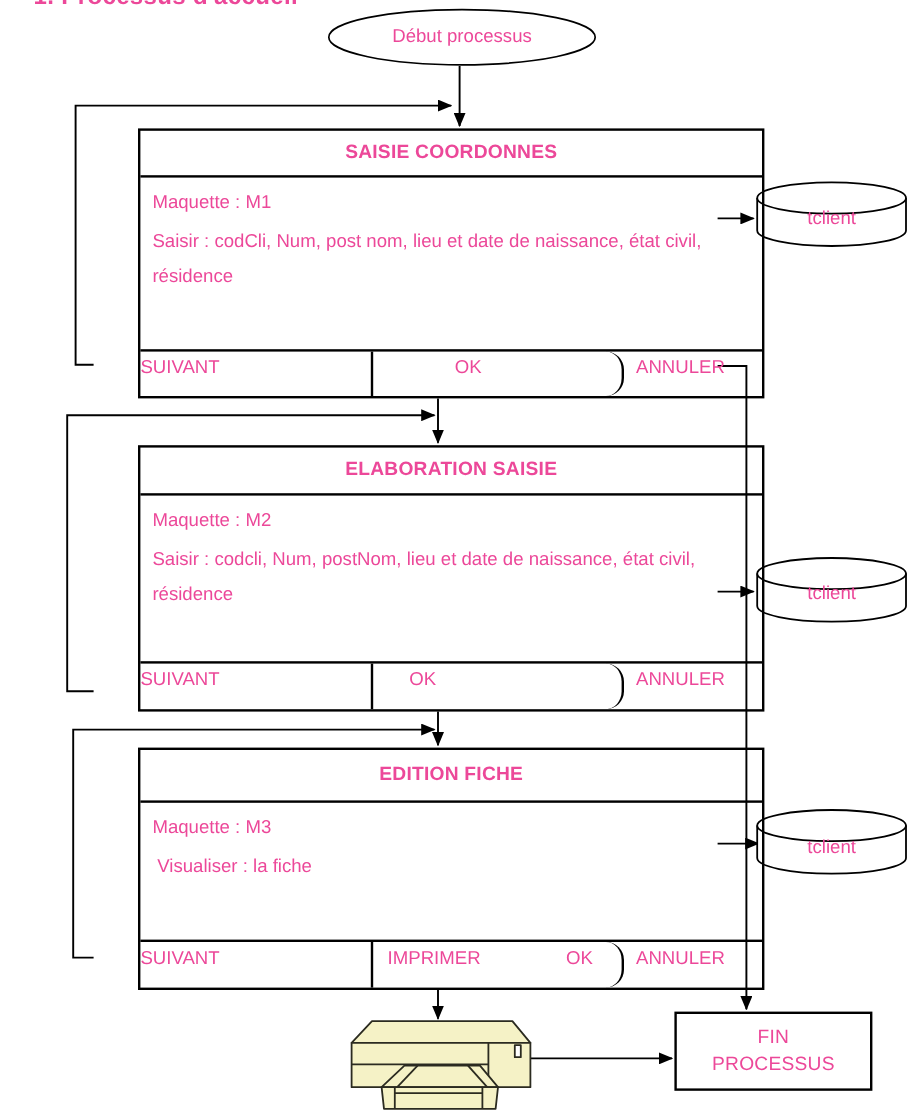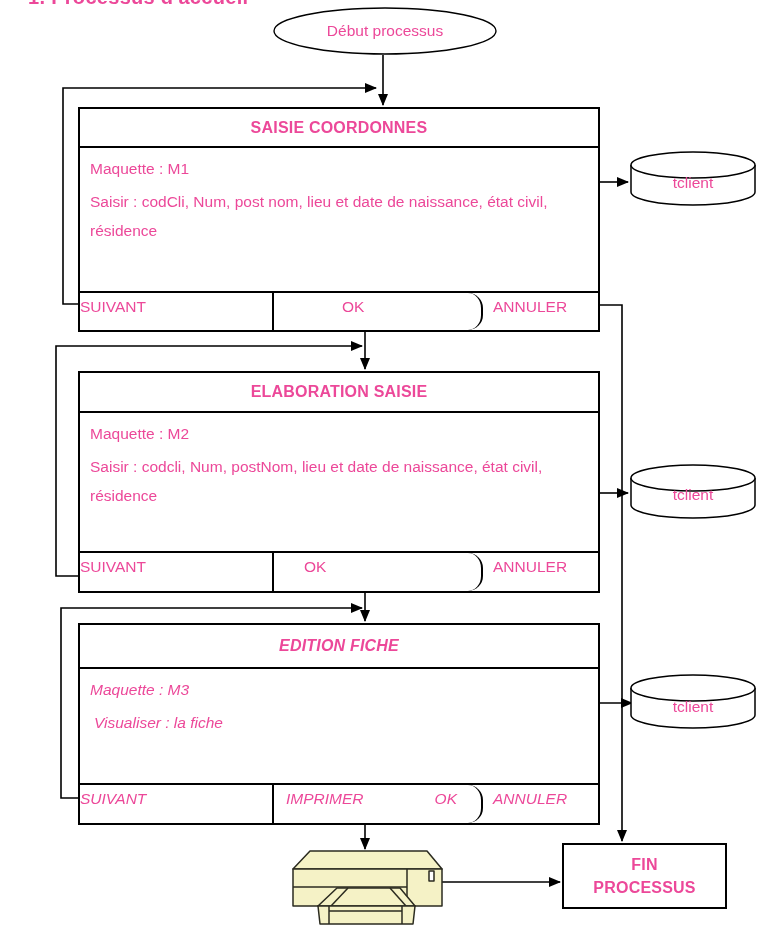--- a/index.html
+++ b/index.html
@@ -9,21 +9,21 @@
   }
   svg.layer{position:absolute;left:0;top:0;width:765px;height:928px;}
   .page-title{
     position:absolute;left:28px;top:-14px;font-size:20px;font-weight:bold;
     letter-spacing:.3px;white-space:nowrap;
   }
   .start-label{
     position:absolute;left:385px;top:31px;transform:translate(-50%,-50%);
     font-size:15.5px;white-space:nowrap;
   }
-  .pbox{position:absolute;border:2px solid #000;box-sizing:border-box;background:transparent;}
+  .pbox{position:absolute;border:2px solid #000;box-sizing:border-box;background:transparent;margin-left:37px;}
   .pbox .hdr{
     border-bottom:2px solid #000;display:flex;align-items:center;justify-content:center;
     font-weight:bold;font-size:16px;box-sizing:border-box;letter-spacing:.2px;
   }
   .pbox .body{font-size:15.5px;line-height:29px;padding:6px 28px 0 10px;}
   .pbox .body .detail{margin-top:4px;}
   .pbox .ftr{
     position:absolute;left:0;right:0;bottom:0;display:flex;border-top:2px solid #000;
     font-size:15.5px;box-sizing:border-box;
   }
@@ -32,34 +32,34 @@
   .c2{width:209px;border-right:2px solid #000;border-radius:15px;}
   .c3{flex:1;padding-left:10px;}
   #box1{left:78px;top:107px;width:522px;height:225px;}
   #box1 .hdr{height:39px;}
   #box1 .ftr{height:39px;}
   #box1 .c2{padding-left:68px;}
   #box2{left:78px;top:371px;width:522px;height:222px;}
   #box2 .hdr{height:40px;}
   #box2 .ftr{height:40px;}
   #box2 .c2{padding-left:30px;}
-  #box3{left:78px;top:623px;width:522px;height:202px;font-style:italic;}
+  #box3{left:78px;top:623px;width:522px;height:202px;}
   #box3 .hdr{height:44px;}
   #box3 .ftr{height:40px;}
   #box3 .c2{display:flex;padding:5px 24px 0 12px;}
   #box3 .c2 .ok-right{margin-left:auto;}
   #box3 .body .detail{padding-left:4px;}
   .dslabel{
     position:absolute;left:631px;width:124px;text-align:center;
     font-size:15.5px;line-height:18px;
   }
   #finbox{
     position:absolute;left:562px;top:843px;width:165px;height:66px;
     border:2px solid #000;box-sizing:border-box;display:flex;flex-direction:column;
-    align-items:center;justify-content:center;font-weight:bold;font-size:16px;line-height:23px;
+    align-items:center;justify-content:center;font-weight:normal;font-size:16px;line-height:23px;
     text-align:center;letter-spacing:.2px;
   }
 </style>
 </head>
 <body>
 
 <div class="canvas">
 
   <svg class="layer" viewBox="0 0 765 928">
     <defs>

